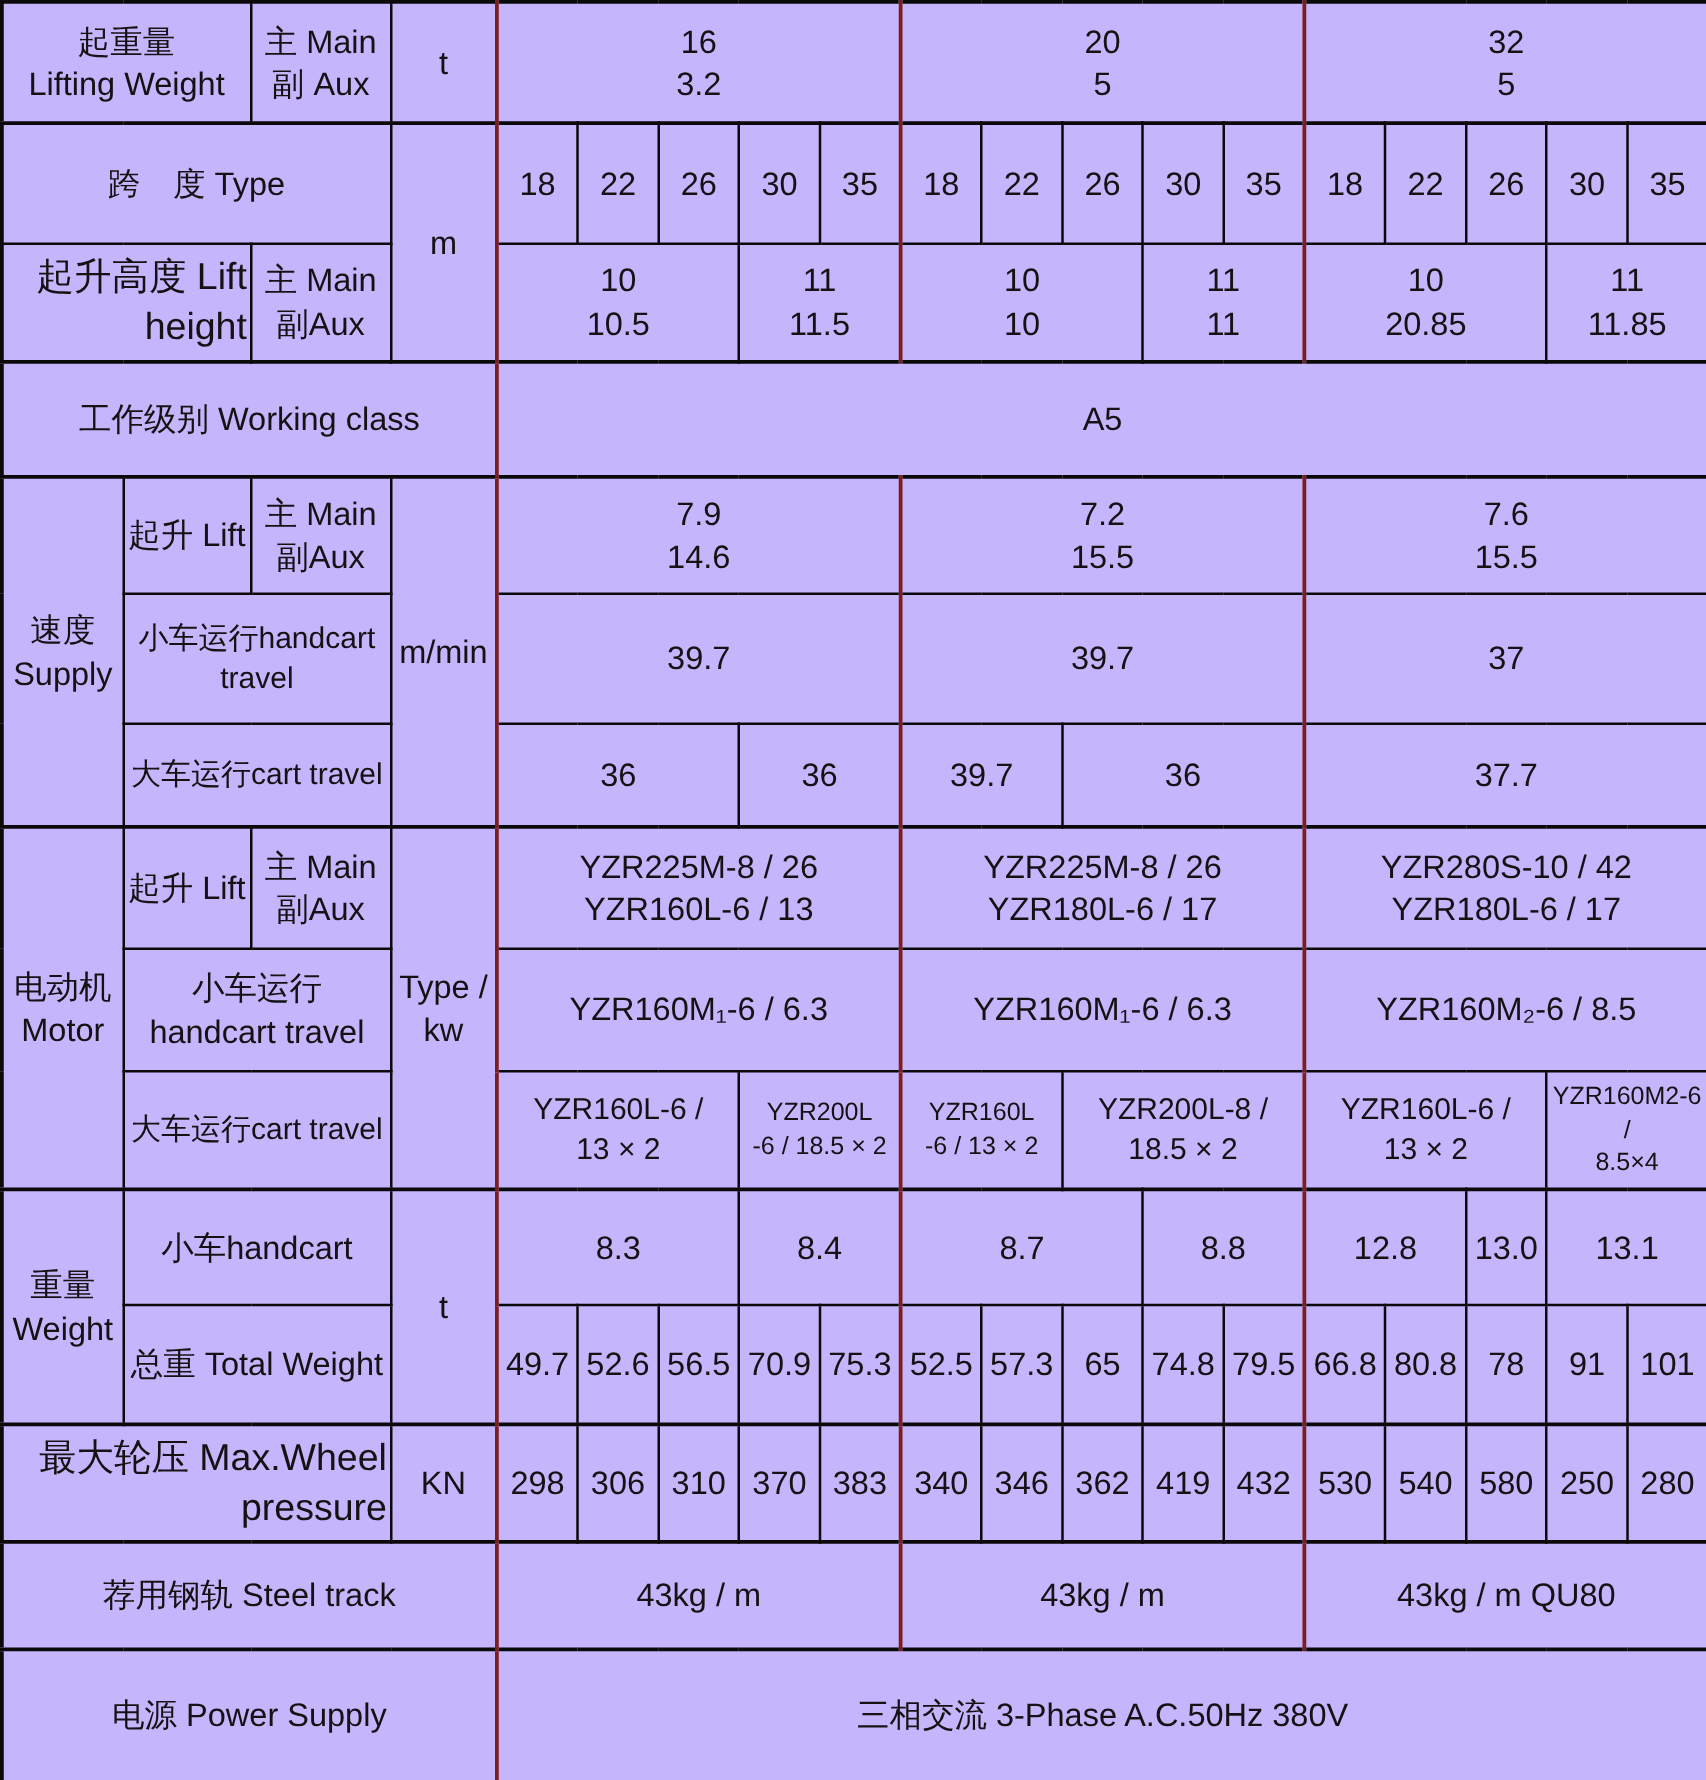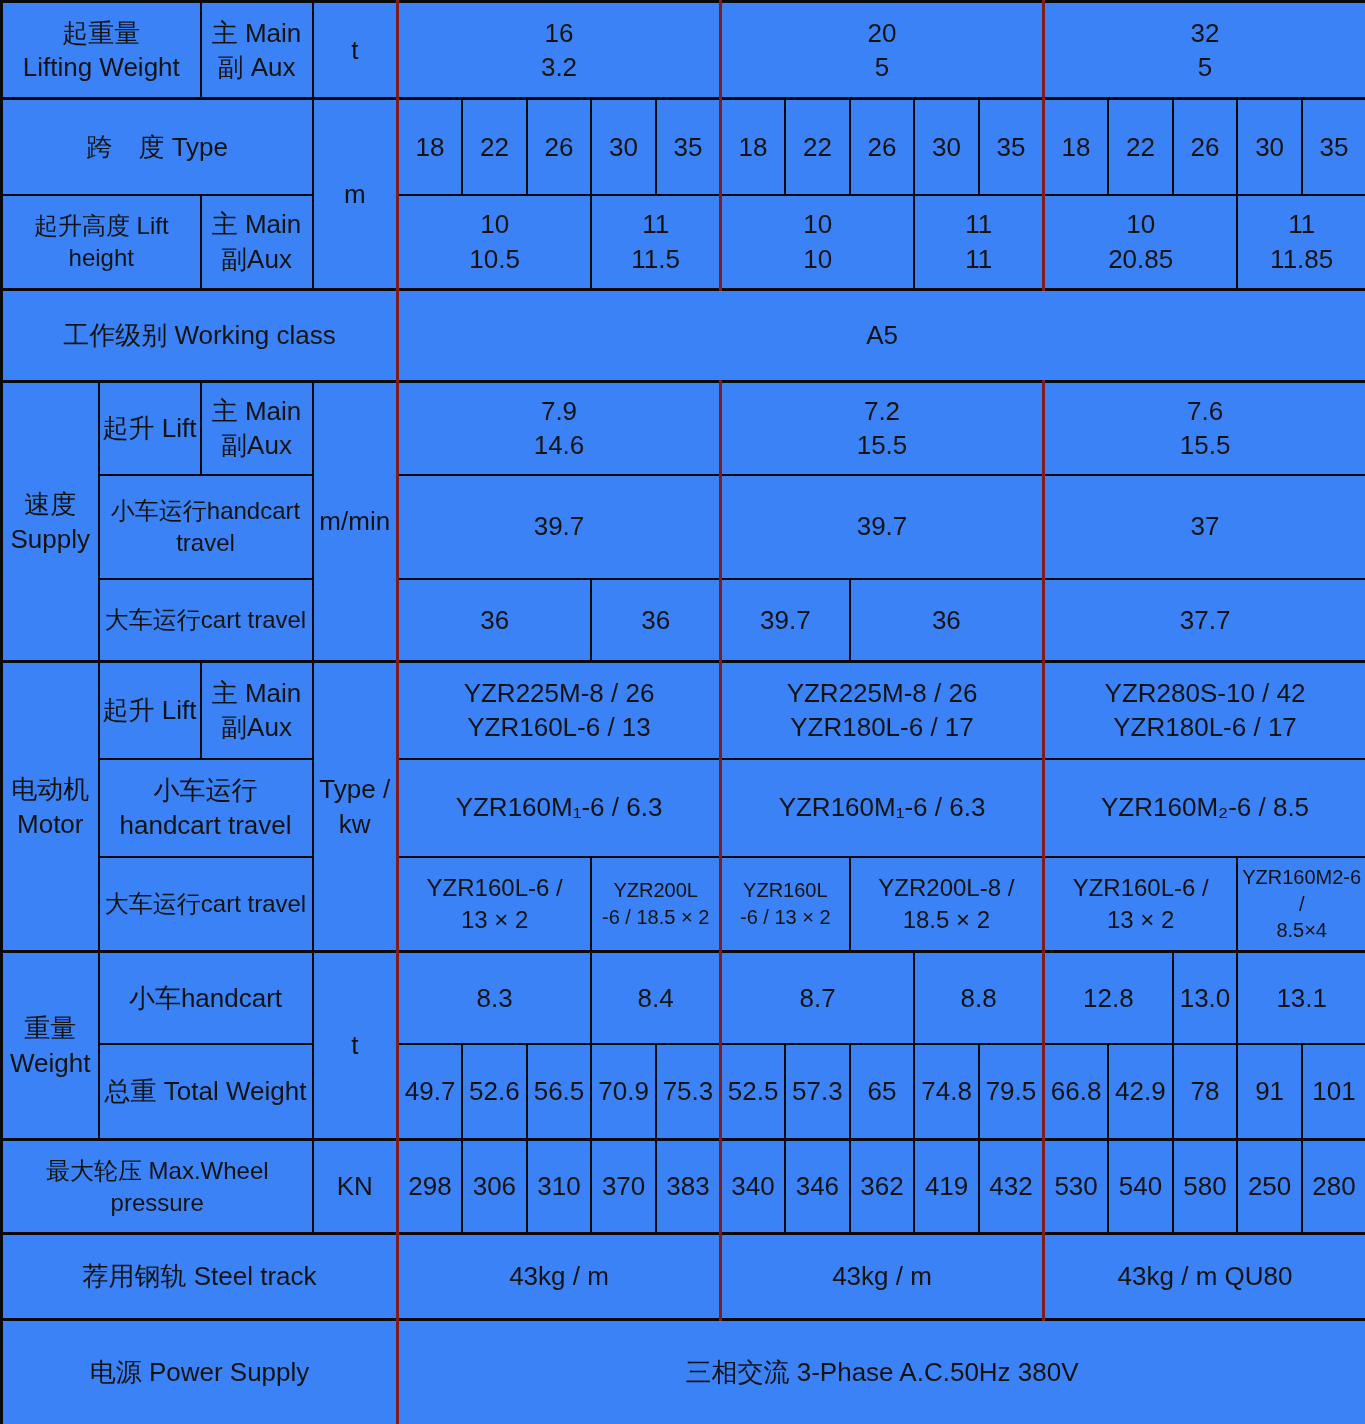--- a/index.html
+++ b/index.html
@@ -1,16 +1,16 @@
 <!DOCTYPE html>
 <html><head>
 <meta charset="utf-8">
 <style>
   html, body { margin: 0; padding: 0; background: #ffffff; }
-  #sheet { width: 1365px; height: 1424px; background: #3b82f6; overflow: hidden; }
+  #sheet { width: 1365px; height: 1424px; background: #c4b5fd; overflow: hidden; }
   table {
     border-collapse: collapse;
     table-layout: fixed;
     width: 1365px;
     height: 1424px;
     font-family: "Liberation Sans", "DejaVu Sans", sans-serif;
     color: #131313;
   }
   td {
     border: 2px solid #0a0a0a;
@@ -19,21 +19,21 @@
     white-space: pre-line;
     font-size: 26px;
     line-height: 1.32;
     padding: 0 2px;
     overflow: hidden;
   }
   table { border: 3px solid #0a0a0a; }
   tr.bt { border-top: 3px solid #0a0a0a; }   
   td.gl { border-left: 3px solid #7f1d1d; }  
   .s24 { font-size: 24px; border-radius: 13px; }
-  .s22 { font-size: 24px; }
+  .s22 { font-size: 30px; text-align: right; }
   .mc3 { font-size: 24px; }
   .mc2 { font-size: 20px; }
 </style>
 </head>
 <body>
 
 <div id="sheet">
 <table>
   <colgroup>
     <col style="width:97px">
@@ -207,21 +207,21 @@
     <td>52.6</td>
     <td>56.5</td>
     <td>70.9</td>
     <td>75.3</td>
     <td class="gl">52.5</td>
     <td>57.3</td>
     <td>65</td>
     <td>74.8</td>
     <td>79.5</td>
     <td class="gl">66.8</td>
-    <td>42.9</td>
+    <td>80.8</td>
     <td>78</td>
     <td>91</td>
     <td>101</td>
   </tr>
 
   <tr class="bt" style="height:94px">
     <td colspan="3" class="s22">最大轮压 Max.Wheel pressure</td>
     <td>KN</td>
     <td class="gl">298</td>
     <td>306</td>

